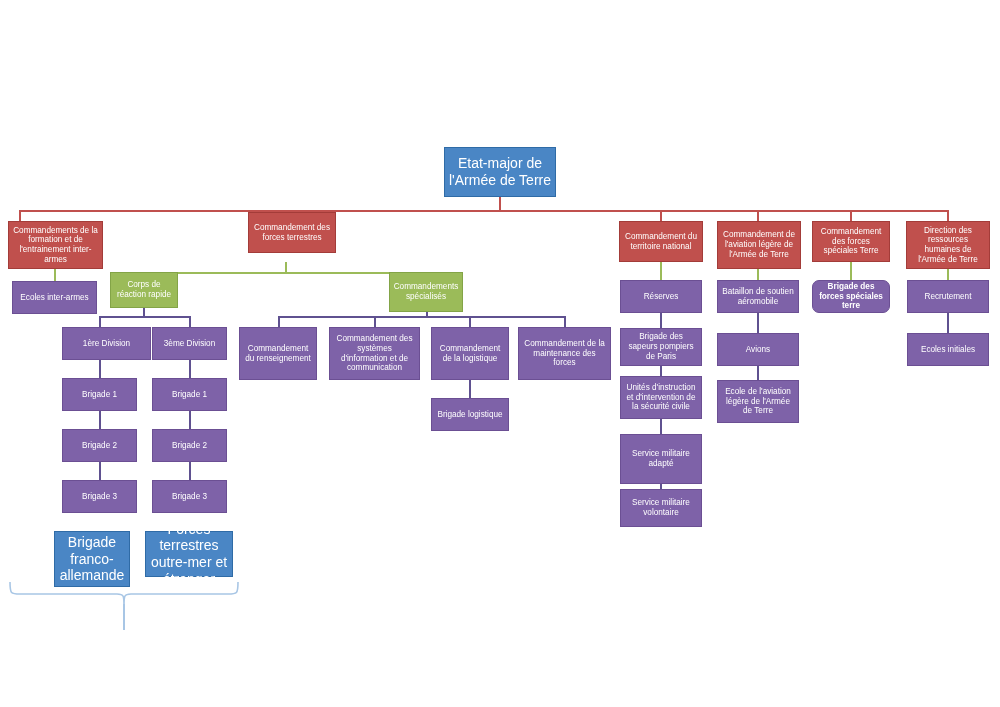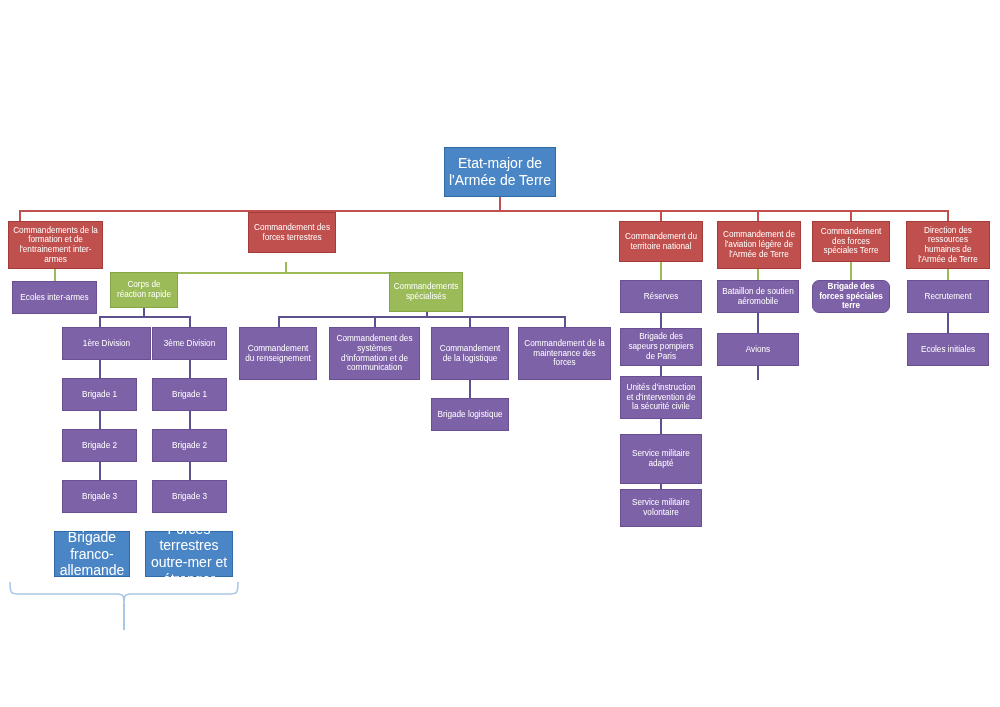--- a/index.html
+++ b/index.html
@@ -128,21 +128,21 @@
   </div>
   <div class="conn c-purple" style="left:189px;top:411px;width:2px;height:18px;"></div>
   <div class="node n-purple" style="left:152px;top:429px;width:75px;height:33px;">
     <span>Brigade 2</span>
   </div>
   <div class="conn c-purple" style="left:189px;top:462px;width:2px;height:18px;"></div>
   <div class="node n-purple" style="left:152px;top:480px;width:75px;height:33px;">
     <span>Brigade 3</span>
   </div>
 
-  <div class="node n-blue" style="left:54px;top:531px;width:76px;height:46px;">
+  <div class="node n-blue" style="left:54px;top:531px;width:76px;height:56px;">
     <span>Brigade franco-allemande</span>
   </div>
   <div class="node n-blue" style="left:145px;top:531px;width:88px;height:46px;">
     <span>Forces terrestres outre-mer et étranger</span>
   </div>
 
   <div class="conn c-purple" style="left:426px;top:308px;width:2px;height:9px;"></div>
   <div class="conn c-purple" style="left:278px;top:316px;width:288px;height:2px;"></div>
   <div class="conn c-purple" style="left:278px;top:316px;width:2px;height:11px;"></div>
   <div class="conn c-purple" style="left:374px;top:316px;width:2px;height:11px;"></div>
@@ -190,20 +190,23 @@
 
   <div class="conn c-olive" style="left:757px;top:269px;width:2px;height:11px;"></div>
   <div class="node n-purple" style="left:717px;top:280px;width:82px;height:33px;">
     <span>Bataillon de soutien aéromobile</span>
   </div>
   <div class="conn c-purple" style="left:757px;top:313px;width:2px;height:20px;"></div>
   <div class="node n-purple" style="left:717px;top:333px;width:82px;height:33px;">
     <span>Avions</span>
   </div>
   <div class="conn c-purple" style="left:757px;top:366px;width:2px;height:14px;"></div>
+  <div class="node n-purple" style="left:717px;top:380px;width:82px;height:43px;">
+    <span>Ecole de l'aviation légère de l'Armée de Terre</span>
+  </div>
 
   <div class="conn c-olive" style="left:850px;top:262px;width:2px;height:18px;"></div>
   <div class="node n-purple n-bold" style="left:812px;top:280px;width:78px;height:33px;">
     <span>Brigade des forces spéciales terre</span>
   </div>
 
   <div class="conn c-olive" style="left:947px;top:269px;width:2px;height:11px;"></div>
   <div class="node n-purple" style="left:907px;top:280px;width:82px;height:33px;">
     <span>Recrutement</span>
   </div>

